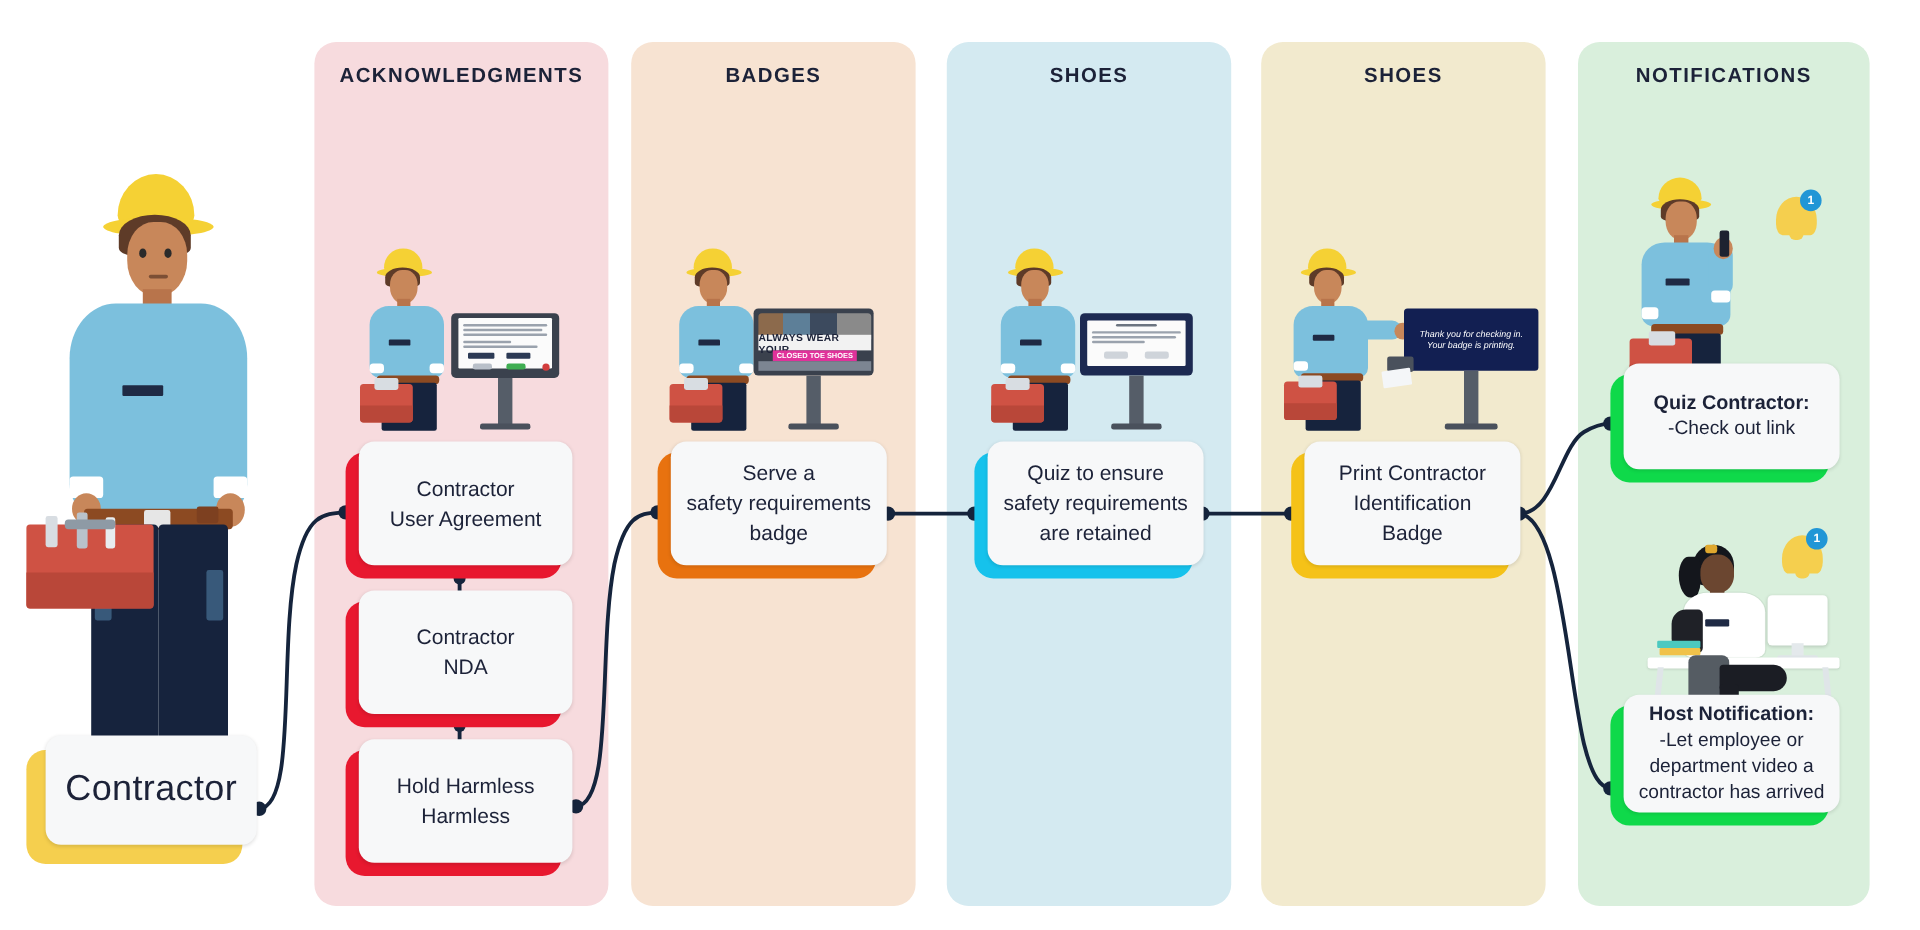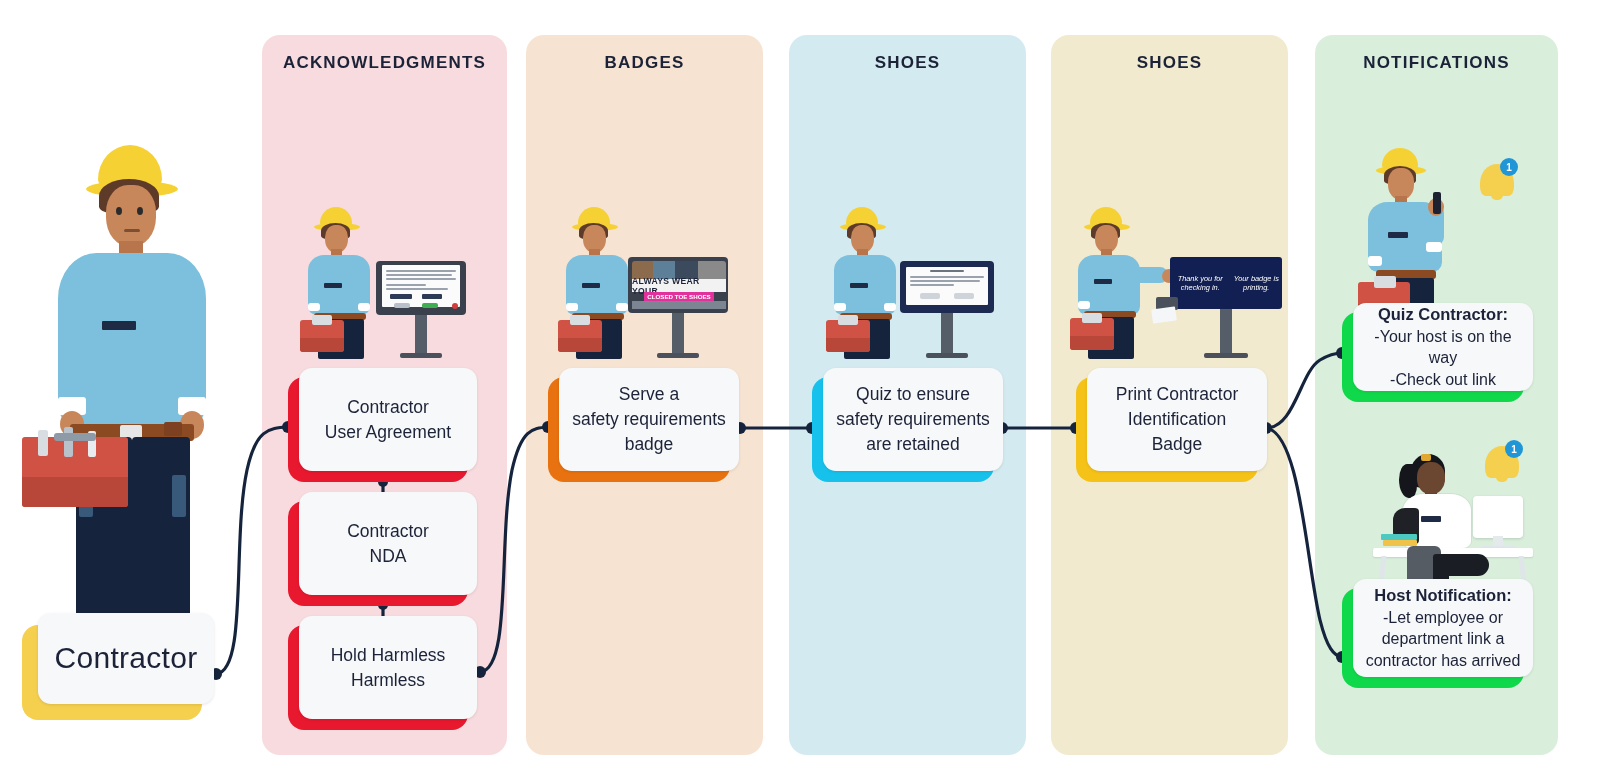--- a/index.html
+++ b/index.html
@@ -98,21 +98,21 @@
   .whair{position:absolute;background:#14161c;border-radius:50% 50% 30% 30%;}
   .wlegs{position:absolute;background:#1b1d24;}
   .book{position:absolute;border-radius:1px;}
 
   .vid-photo{position:absolute;border-radius:3px;overflow:hidden;}
   .vid-text{position:absolute;background:#f2f2f2;color:#1c2238;font-weight:bold;
             display:flex;align-items:center;justify-content:center;letter-spacing:.3px;}
   .vid-sub{position:absolute;background:#e0329a;color:#fff;font-weight:bold;
            display:flex;align-items:center;justify-content:center;}
   .badge-screen{position:absolute;background:#121f52;border-radius:3px;
-                color:#ffffff;display:flex;flex-direction:row;
+                color:#ffffff;display:flex;flex-direction:column;
                 align-items:center;justify-content:center;text-align:center;}
 </style>
 </head>
 <body>
 
 <div id="stage">
 
   <div id="columns">
       <div class="col" style="left: 262px; width: 245px; background: rgb(247, 219, 222);">
         <div class="col-title">ACKNOWLEDGMENTS</div>
@@ -441,31 +441,30 @@
             <span>Identification</span>
             <span>Badge</span>
           </div>
         </div>
       </div>
       <div class="card notif" style="left: 1342px; top: 312px; width: 182px; height: 90px;">
         <div class="frame" style="background: rgb(15, 217, 74);"></div>
         <div class="inner">
           <div>
             <span class="hd">Quiz Contractor:</span>
-            <span>-Your host is on the way</span>
             <span>-Check out link</span>
           </div>
         </div>
       </div>
       <div class="card notif" style="left: 1342px; top: 588px; width: 182px; height: 100px;">
         <div class="frame" style="background: rgb(15, 217, 74);"></div>
         <div class="inner">
           <div>
             <span class="hd">Host Notification:</span>
             <span>-Let employee or</span>
-            <span>department link a</span>
+            <span>department video a</span>
             <span>contractor has arrived</span>
           </div>
         </div>
       </div>
     </div>
 
 </div>
 
 </body></html>

